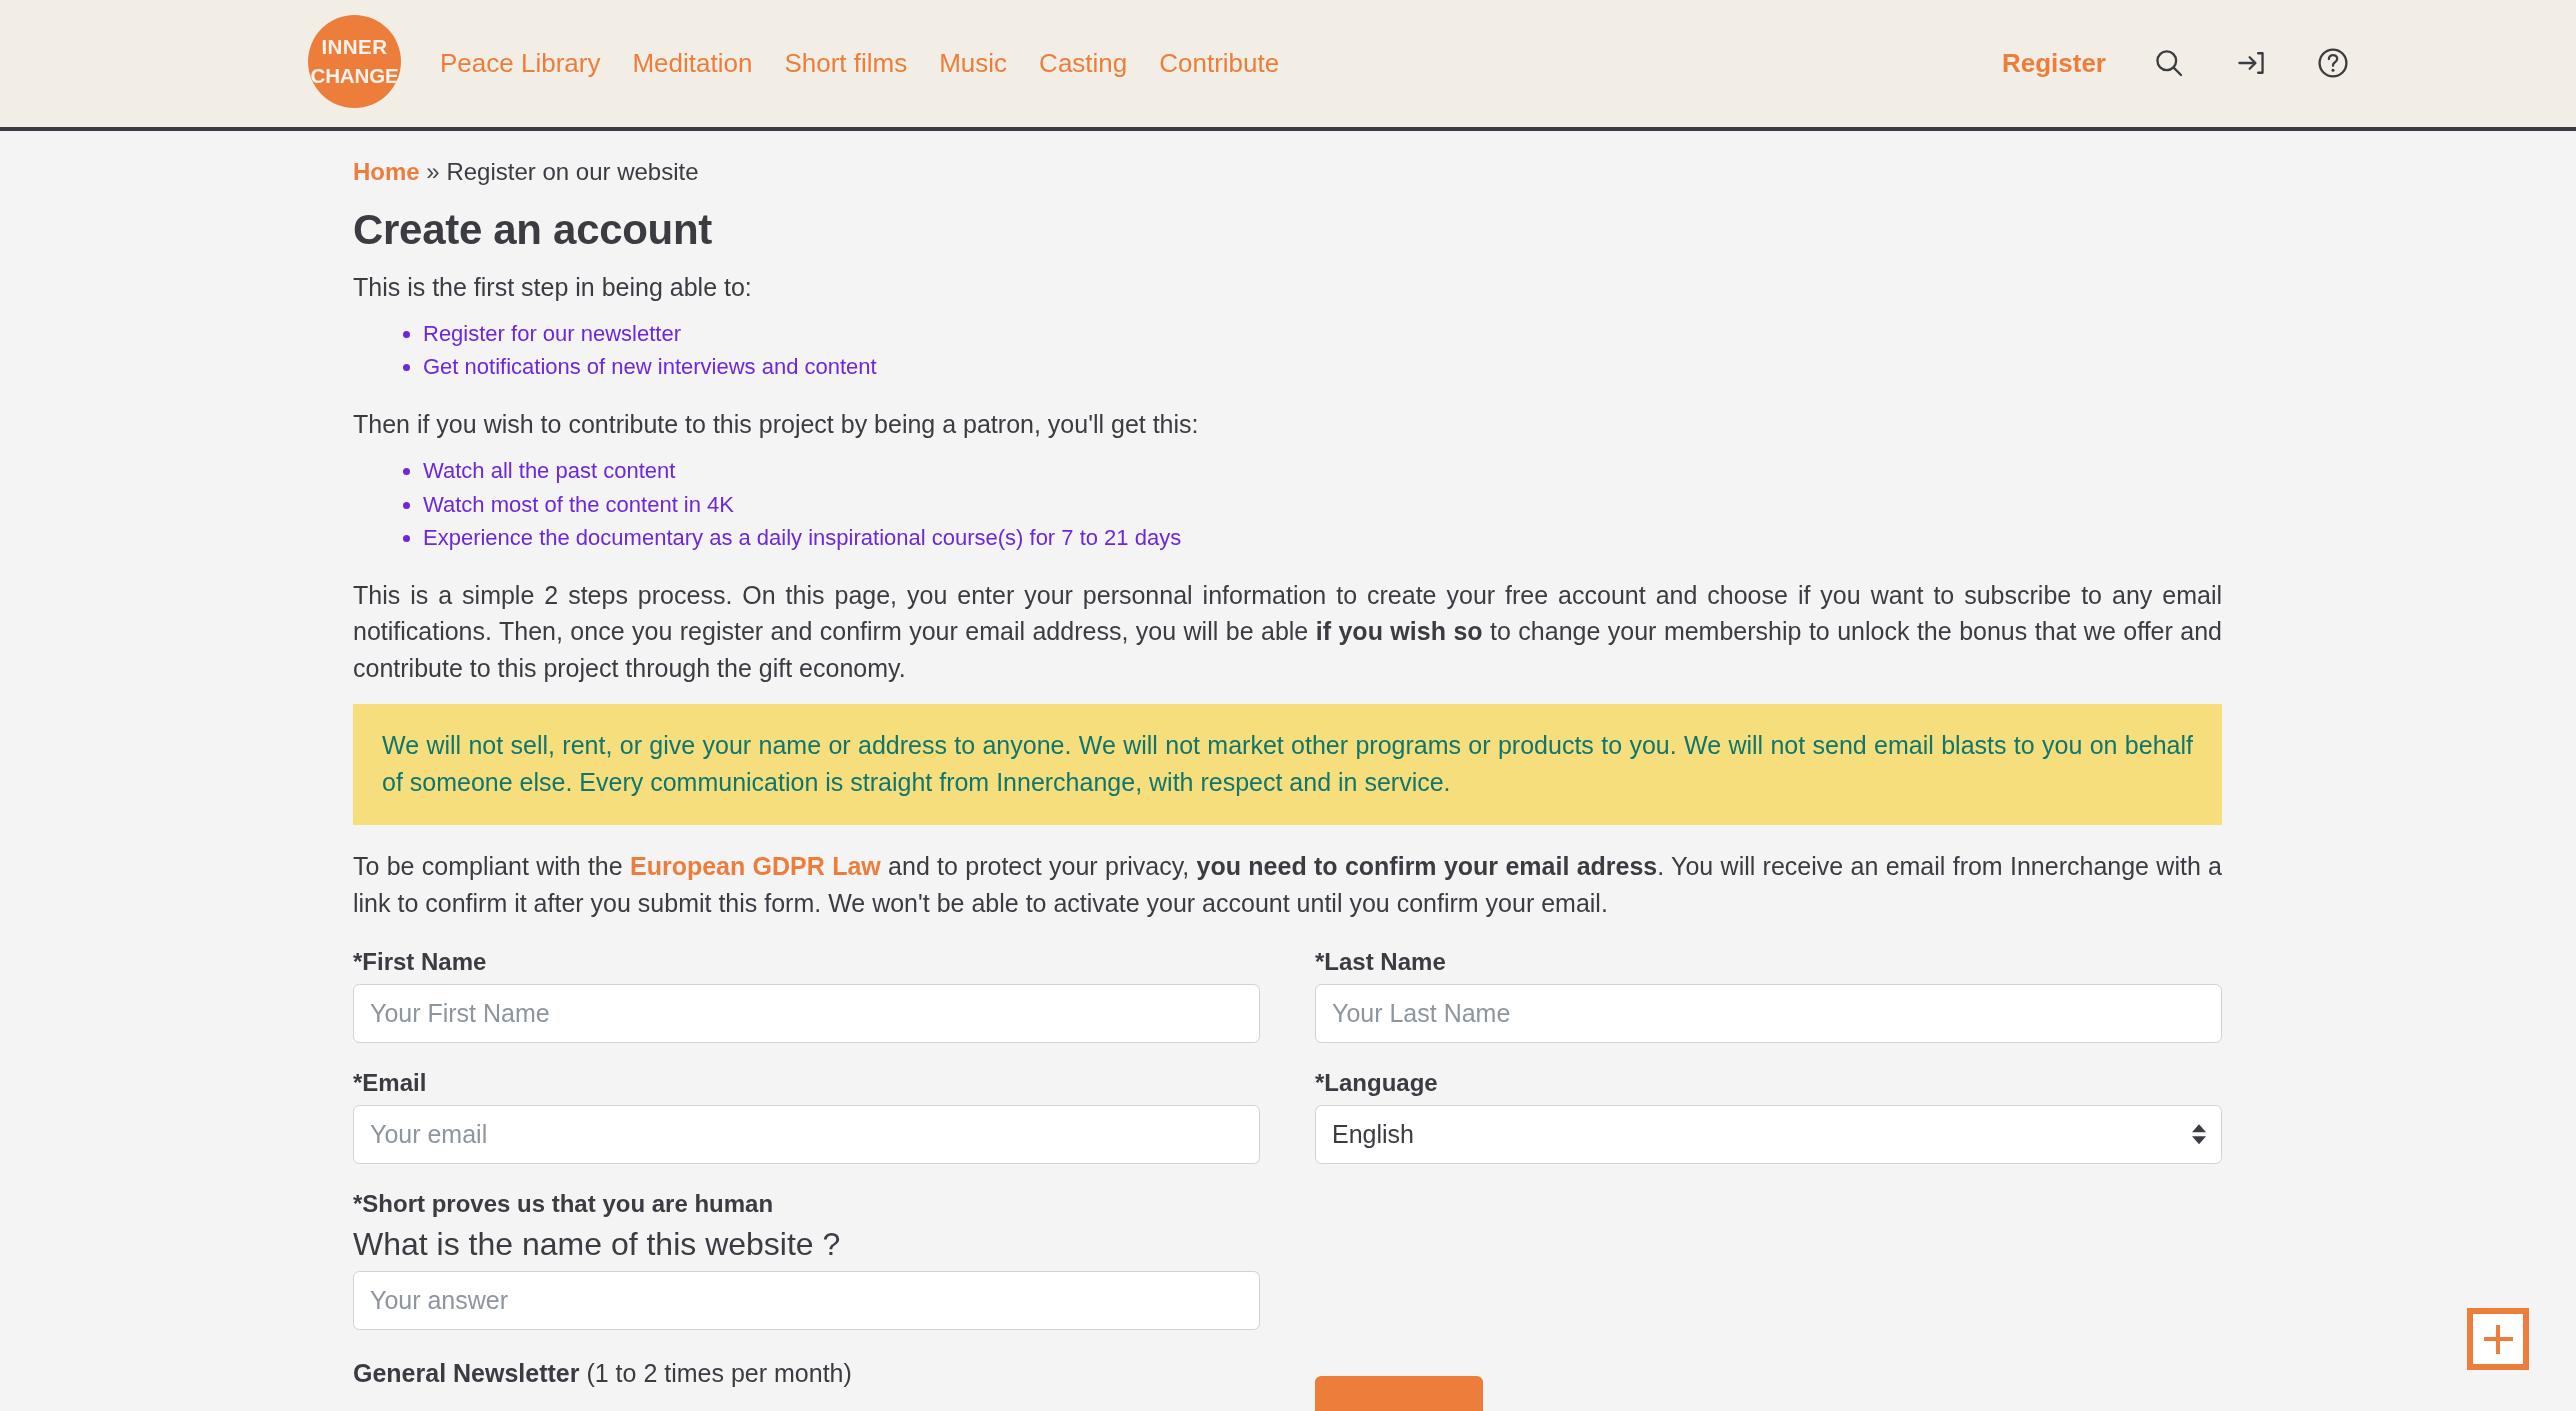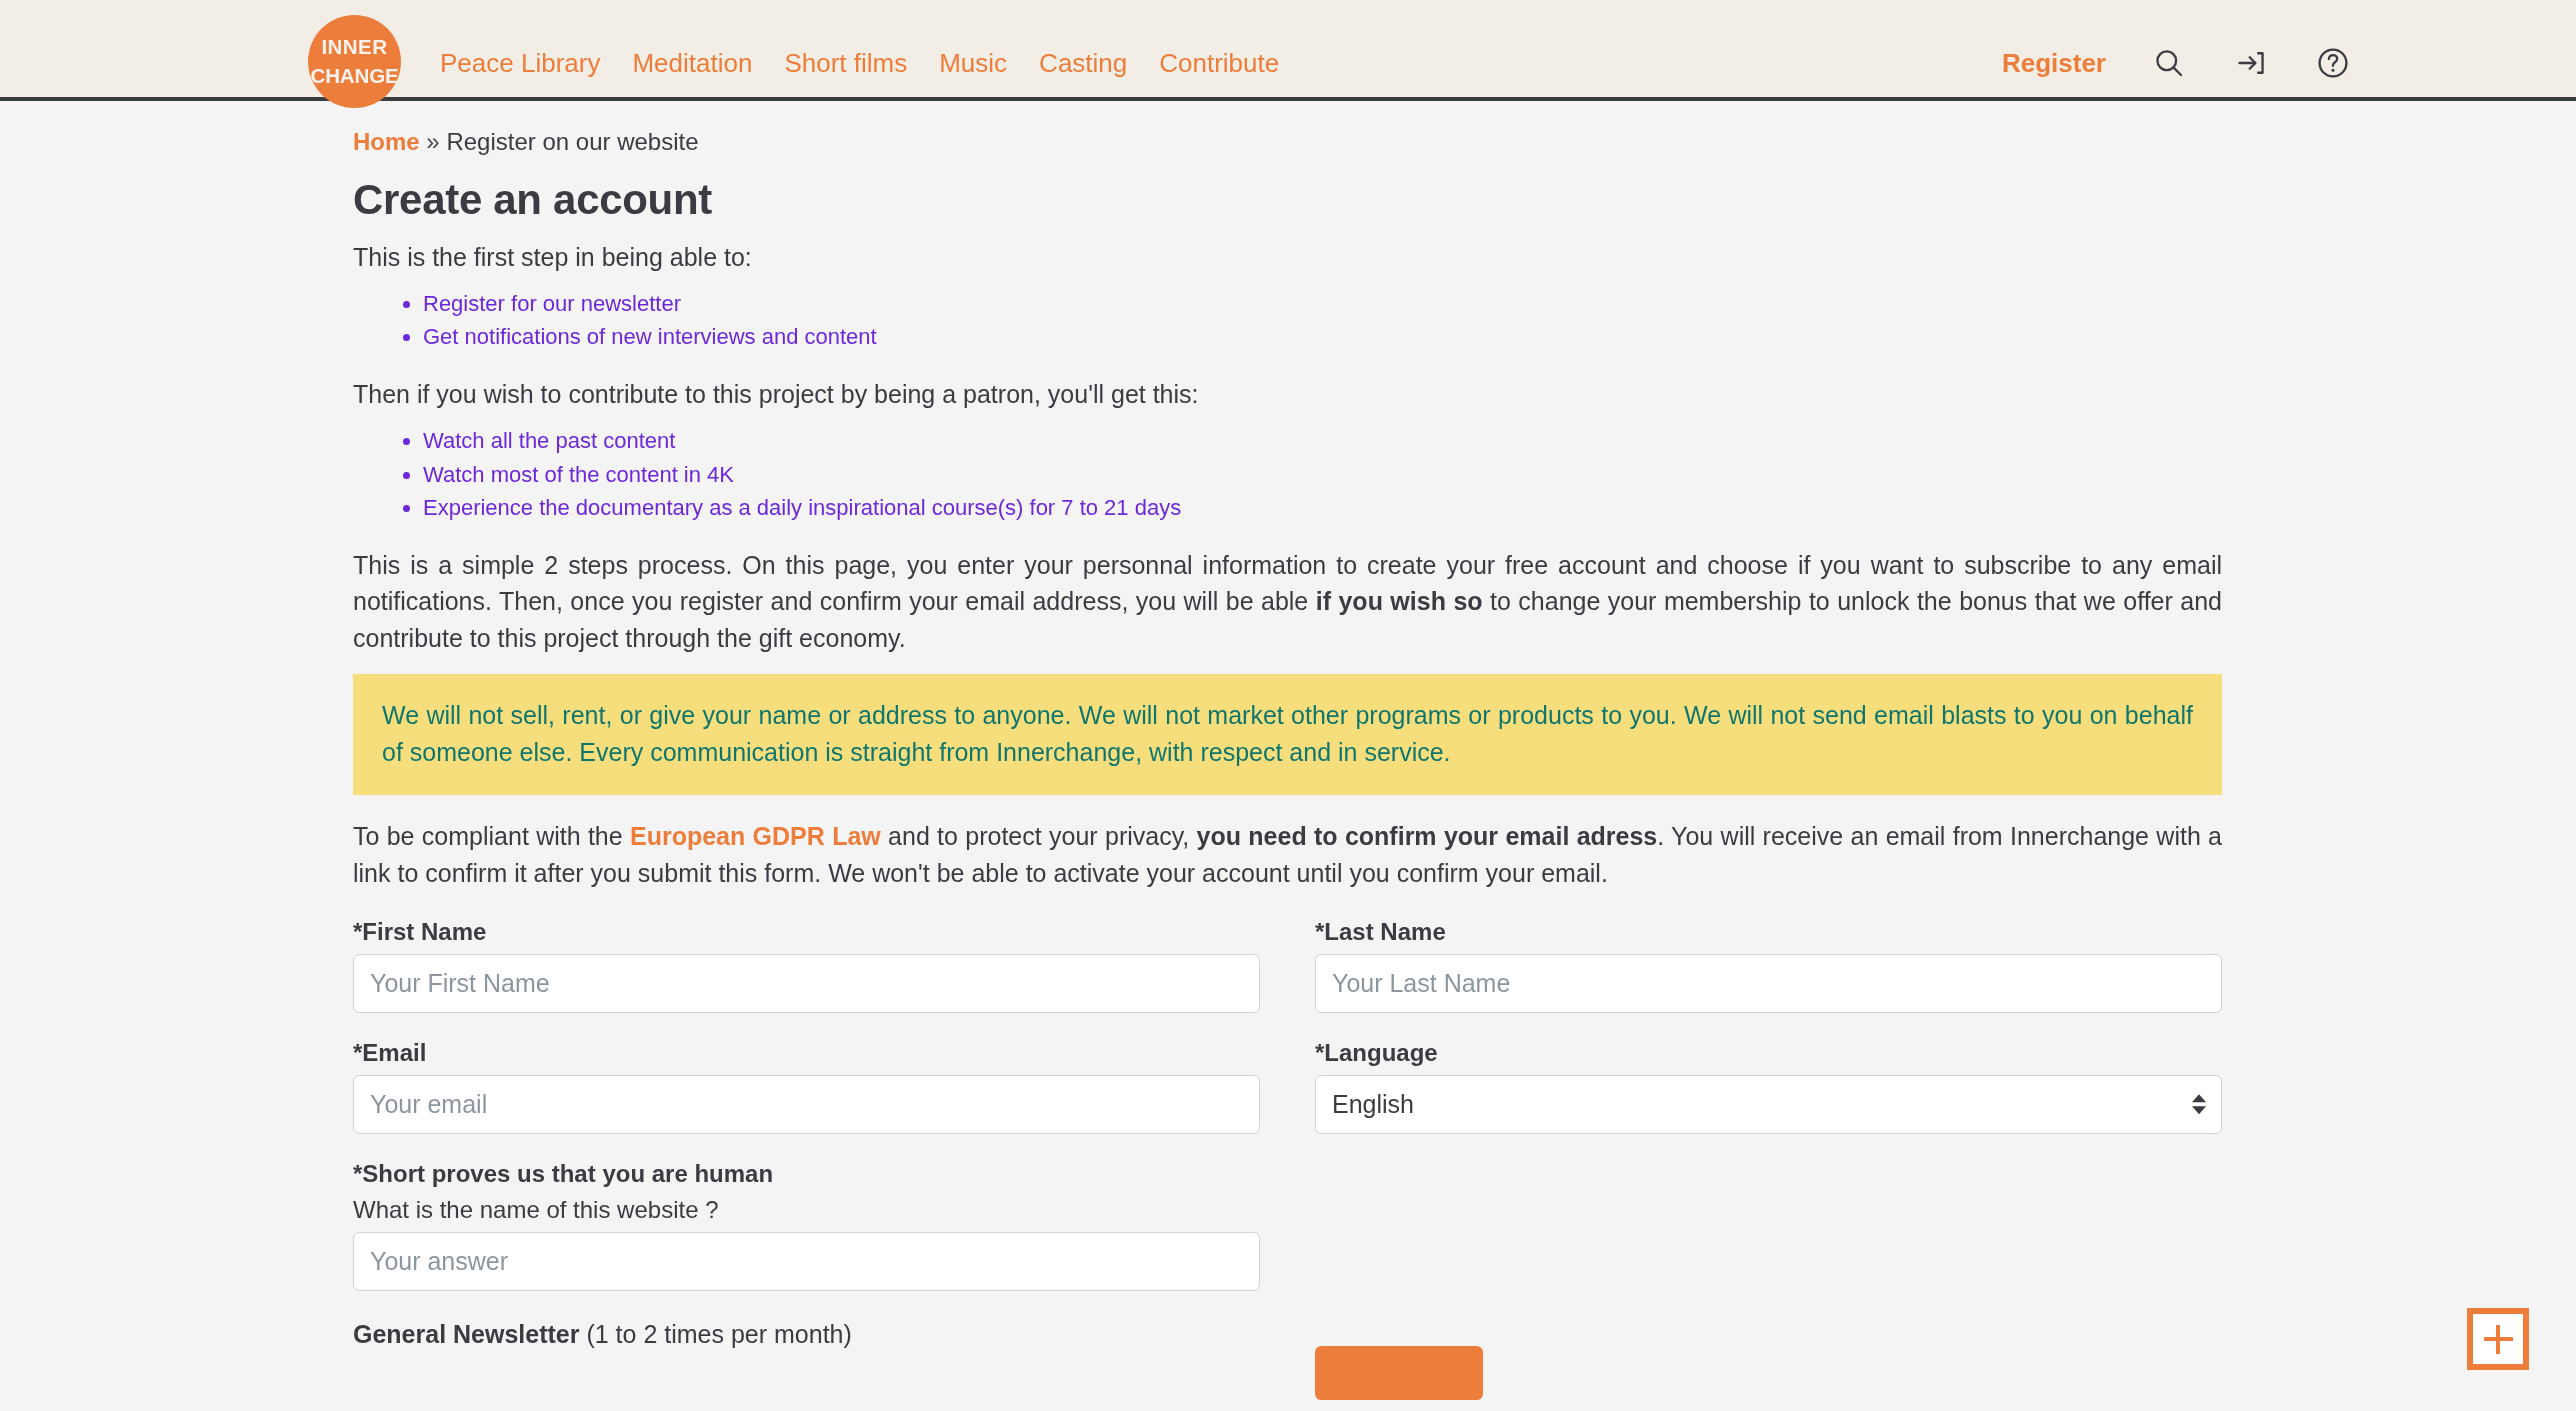--- a/index.html
+++ b/index.html
@@ -7,21 +7,21 @@
     margin: 0; padding: 0;
     width: 2576px; height: 1411px;
     overflow: hidden;
     background: #f4f4f5;
     font-family: "Liberation Sans", sans-serif;
   }
 
   
   .site-header {
     position: relative;
-    height: 101px;
+    height: 131px;
     background: #f2eee5;
     border-bottom: 4.5px solid #3b3b42;
     display: flex;
     align-items: center;
   }
   .logo-badge {
     position: absolute;
     left: 308px;
     top: 15px;
     width: 93px;
@@ -178,21 +178,21 @@
   .form-col { width: 907px; }
 
   .field-label {
     font-size: 24px;
     font-weight: 700;
     color: #3b3b42;
     margin: 0 0 8px 0;
     display: block;
   }
   .field-sublabel {
-    font-size: 24px;
+    font-size: 32px;
     font-weight: 400;
     color: #3b3b42;
     margin: 0 0 8px 0;
     display: block;
   }
   .field-group { margin-bottom: 26px; }
 
   .text-input {
     width: 100%;
     height: 59px;

